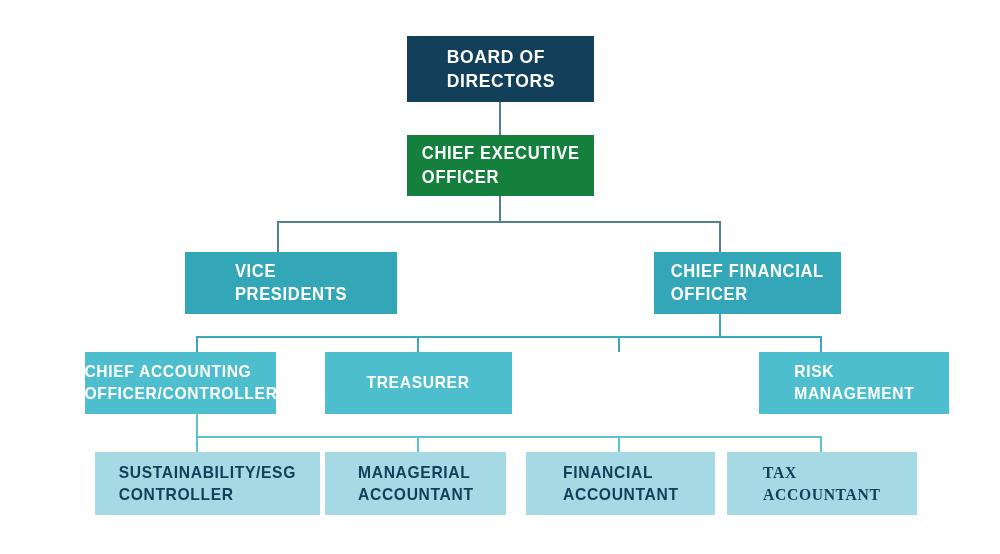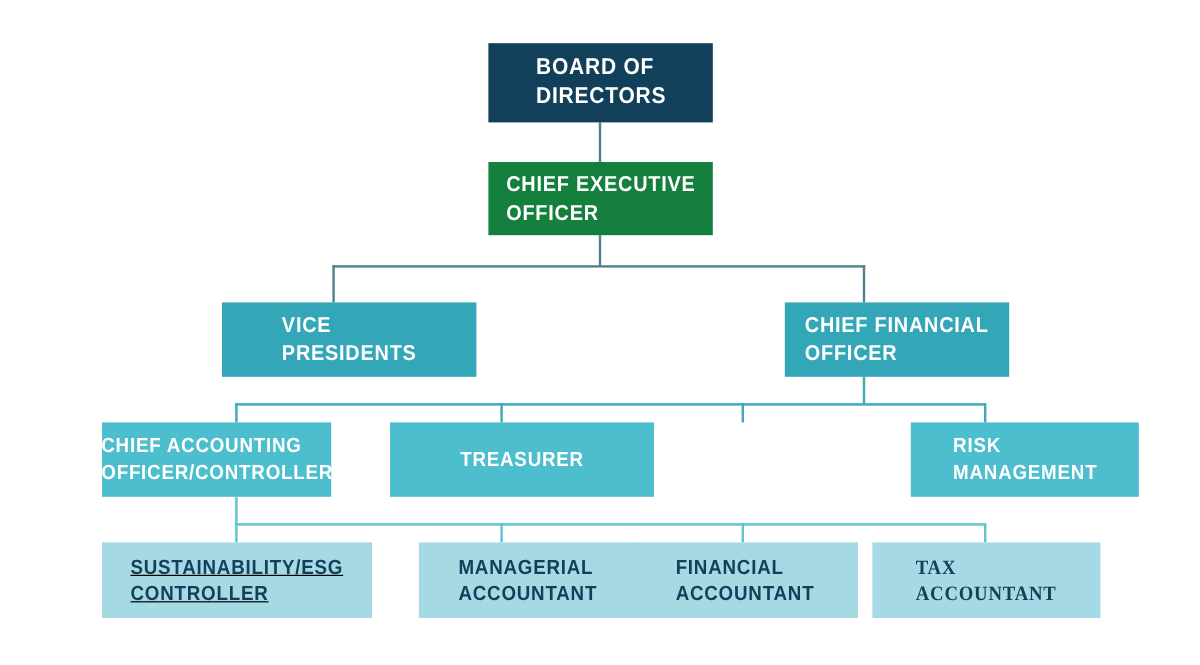--- a/index.html
+++ b/index.html
@@ -106,33 +106,33 @@
   </div>
   <div class="node lvl-exec" style="left:626px; top:252px; width:187px; height:62px;margin-left:28px;">
     <span class="node-label">CHIEF FINANCIAL
 OFFICER</span>
   </div>
 
   <div class="node lvl-mgr" style="left:85px; top:352px; width:191px; height:62px;">
     <span class="node-label">CHIEF ACCOUNTING
 OFFICER/CONTROLLER</span>
   </div>
-  <div class="node lvl-mgr" style="left:325px; top:352px; width:220px; height:62px;">
+  <div class="node lvl-mgr" style="left:325px; top:352px; width:187px; height:62px;">
     <span class="node-label">TREASURER</span>
   </div>
   <div class="node lvl-mgr" style="left:759px; top:352px; width:190px; height:62px;">
     <span class="node-label">RISK
 MANAGEMENT</span>
   </div>
 
-  <div class="node lvl-staff" style="left:85px; top:452px; width:225px; height:63px;text-decoration:underline;">
+  <div class="node lvl-staff" style="left:95px; top:452px; width:225px; height:63px;">
     <span class="node-label">SUSTAINABILITY/ESG
 CONTROLLER</span>
   </div>
-  <div class="node lvl-staff" style="left:325px; top:452px; width:181px; height:63px;margin-left:24px;">
+  <div class="node lvl-staff" style="left:325px; top:452px; width:181px; height:63px;">
     <span class="node-label">MANAGERIAL
 ACCOUNTANT</span>
   </div>
   <div class="node lvl-staff" style="left:526px; top:452px; width:189px; height:63px;">
     <span class="node-label">FINANCIAL
 ACCOUNTANT</span>
   </div>
   <div class="node lvl-staff" style="left:727px; top:452px; width:190px; height:63px;font-family:Liberation Serif, serif;">
     <span class="node-label">TAX
 ACCOUNTANT</span>

